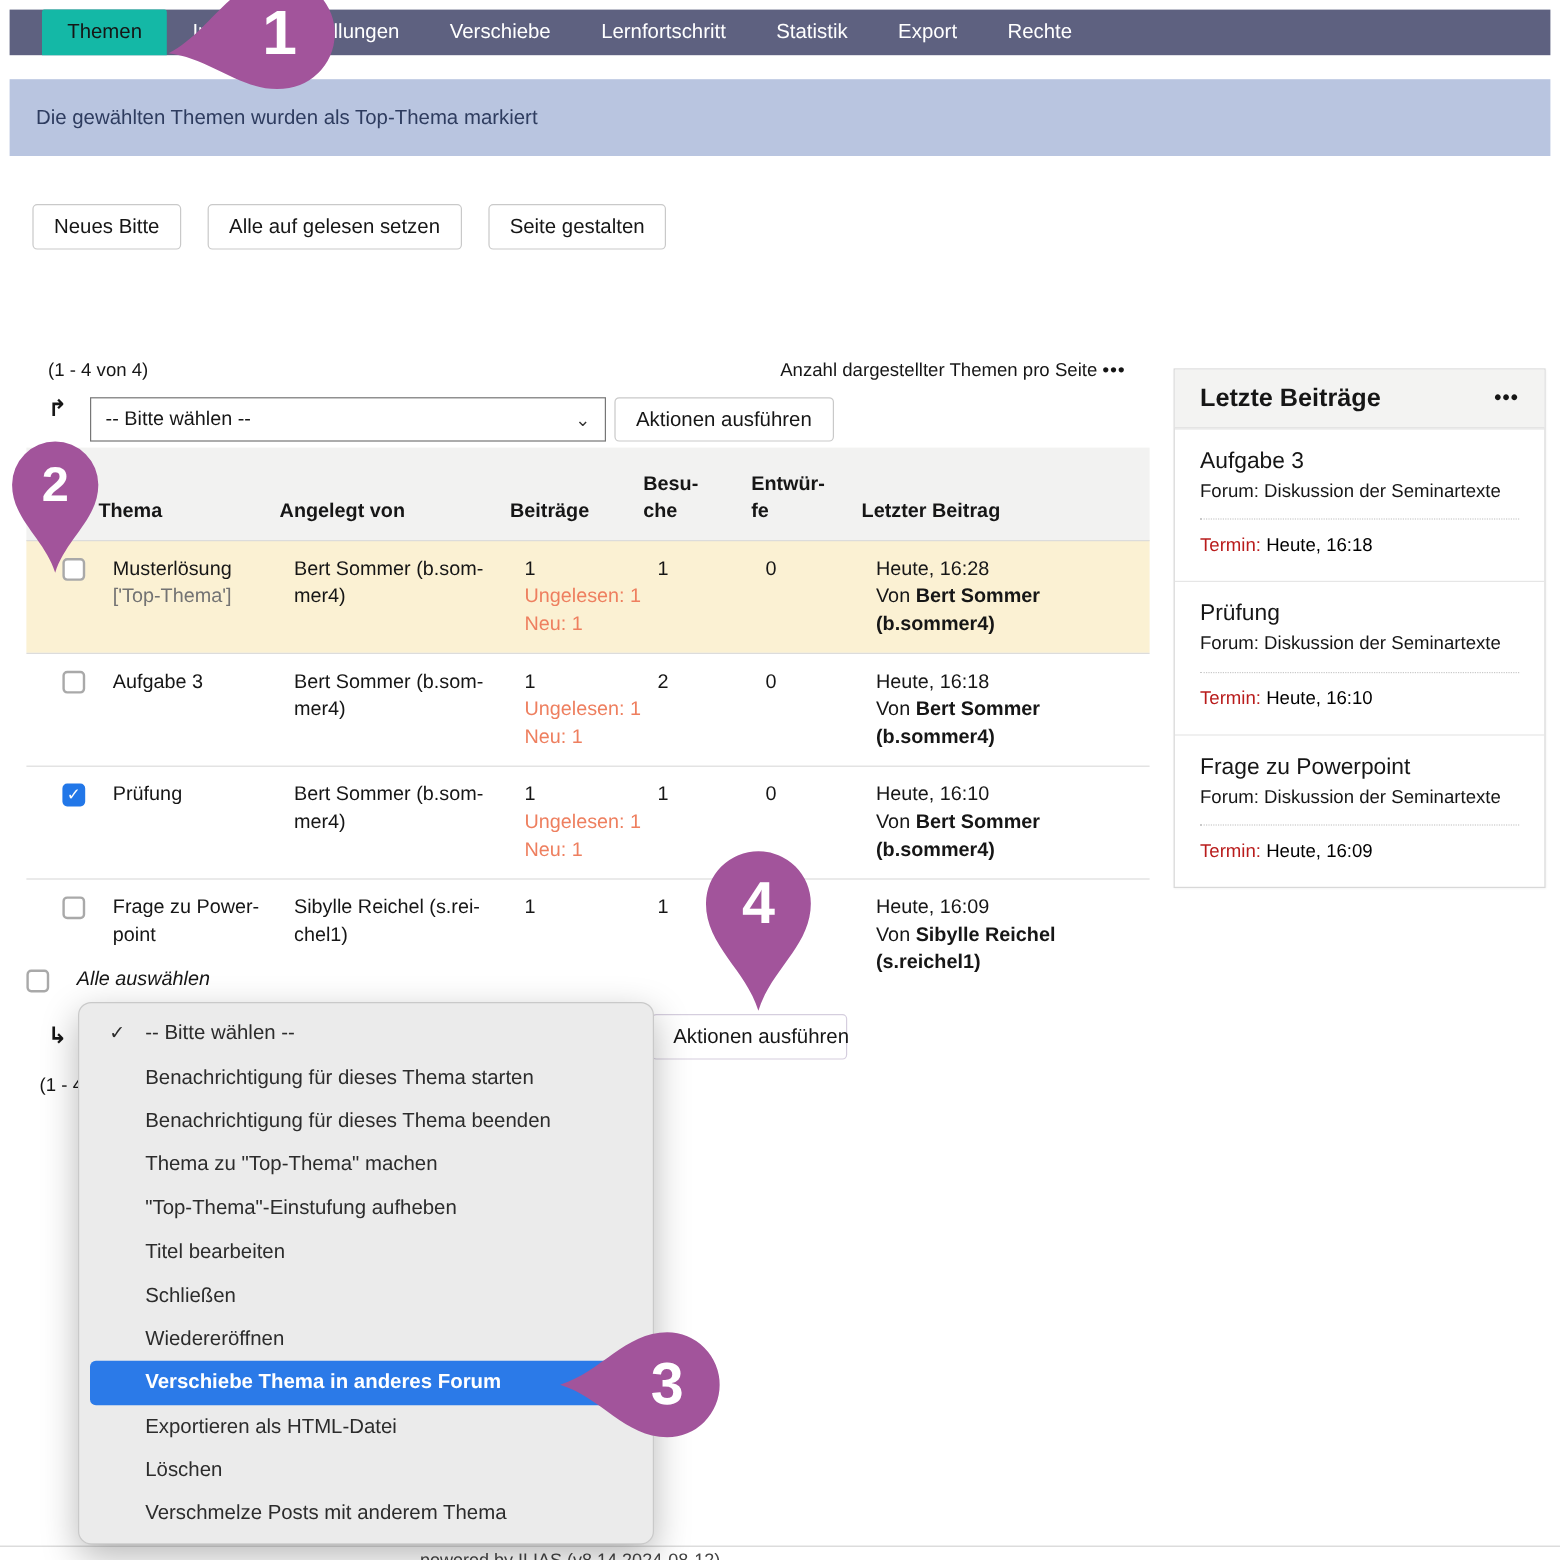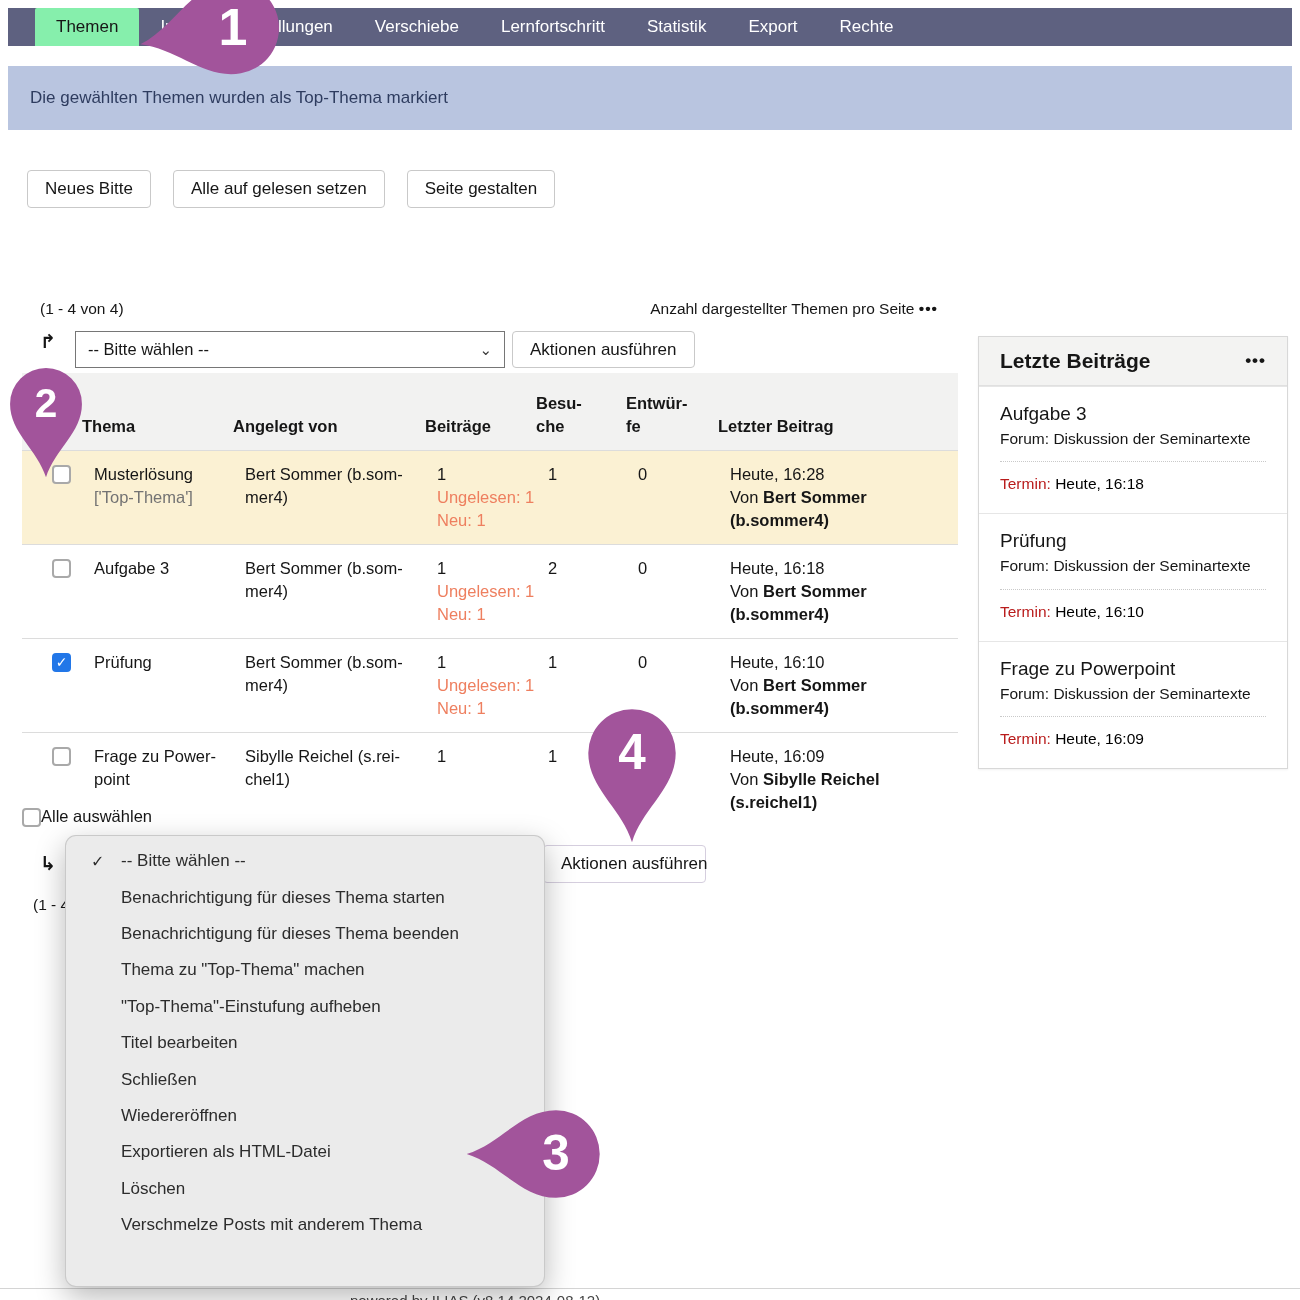--- a/index.html
+++ b/index.html
@@ -2,21 +2,21 @@
 <html><head>
 <meta charset="utf-8">
 <style>
   * { margin:0; padding:0; box-sizing:border-box; }
   body { font-family:"Liberation Sans","DejaVu Sans",sans-serif; background:#fff; }
   #page { position:relative; width:1300px; height:1300px; background:#fff; overflow:hidden; }
 
   
   .navbar { position:absolute; left:8px; right:8px; top:8px; height:38px; background:#5e6180; display:flex; align-items:stretch; padding-left:27px; }
   .tab { color:#fff; font-size:17px; padding:0 21px; display:flex; align-items:center; cursor:pointer; white-space:nowrap; }
-  .tab.active { background:#86efac; color:#161616; border-radius:2px 2px 0 0; }
+  .tab.active { background:#14b8a6; color:#161616; border-radius:2px 2px 0 0; }
 
   
   .banner { position:absolute; left:8px; right:8px; top:66px; height:64px; background:#b9c5e0; color:#2e3c5f; font-size:17px; display:flex; align-items:center; padding-left:22px; }
 
   
   .toolbar { position:absolute; left:27px; top:170px; display:flex; gap:22px; }
   .btn { background:#fff; border:1px solid #c9c9c9; border-radius:4px; padding:8px 17px; font-size:17px; color:#161616; cursor:pointer; font-family:inherit; white-space:nowrap; }
 
   
   .pagerow { position:absolute; left:40px; top:300px; width:898px; display:flex; justify-content:space-between; font-size:15.5px; color:#161616; }
@@ -39,36 +39,36 @@
   .c-drafts { width:92px; flex-shrink:0; padding-right:28px; }
   .c-last { flex:1; }
   .tr-data { padding:12px 12px; border-top:1px solid #dcdcdc; }
   .tr-data:first-of-type { border-top:none; }
   .hl { background:#fbf1d3; }
   .gray { color:#737373; }
   .orange { color:#ee7f5f; }
   .bname { font-weight:600; }
   .cb { width:19px; height:19px; border:2px solid #a9a9a9; border-radius:4px; background:#fff; display:flex; align-items:center; justify-content:center; cursor:pointer; margin-top:2px; }
   .cb.checked { background:#2277e8; border-color:#2277e8; color:#fff; font-size:14px; font-weight:700; }
-  .selall { position:absolute; left:22px; top:806px; display:flex; font-size:16.5px; color:#161616; align-items:center; }
+  .selall { position:absolute; left:22px; top:806px; display:flex; gap:23px; font-size:16.5px; color:#161616; align-items:center;font-style:italic; }
   .pag-bottom { position:absolute; left:33px; top:896px; font-size:15.5px; color:#161616; z-index:1; }
 
   
   .menu { position:absolute; left:65px; top:835px; width:480px; height:452px; background:#ebebeb; border:1px solid rgba(0,0,0,.14); border-radius:11px; box-shadow:0 10px 30px rgba(0,0,0,.28); z-index:20; padding:7px 0; }
   .mi { position:relative; height:36.4px; display:flex; align-items:center; padding-left:55px; font-size:17px; color:#2c2c2c; cursor:pointer; white-space:nowrap; }
   .mi .chk { position:absolute; left:25px; font-size:16px; font-weight:700; }
   .mi.selected { margin:0 9px; padding-left:46px; background:#2b7ae8; color:#fff; font-weight:700; border-radius:5px; }
 
   
   .sidebar { position:absolute; left:978px; top:295px; width:310px; }
   .panel { border:1px solid #d8d8d8; background:#fff; box-shadow:0 1px 2px rgba(0,0,0,.06); }
   .panel-head { background:#f3f3f2; border-bottom:1px solid #e0e0e0; padding:12px 21px; font-size:21px; font-weight:700; color:#161616; display:flex; justify-content:space-between; align-items:center; }
   .search-body { padding:21px; display:flex; align-items:flex-start; }
   .search-input { width:178px; height:37px; border:1px solid #8e8e8e; background:#fff; font-size:16px; padding:0 8px; font-family:inherit; }
-  .panel2 { margin-top:41px; }
+  .panel2 { margin-top:12px; }
   .ritem { padding:16px 21px 20px; border-top:1px solid #e6e6e6; }
   .ritem:first-of-type { border-top:none; }
   .rtitle { font-size:19px; color:#161616; margin-bottom:3px; cursor:pointer; }
   .rforum { font-size:15.5px; color:#161616; line-height:1.45; }
   .rsep { border-bottom:1px dotted #c9c9c9; margin:11px 0 13px; }
   .rterm { font-size:15.5px; }
   .rterm .lbl { color:#b91c1c; }
 
   
   .footline { position:absolute; left:0; right:0; top:1288px; border-top:1px solid #d4d4d4; }
@@ -227,20 +227,21 @@
         <span class="chk">✓</span>
         <span>-- Bitte wählen --</span>
       </div>
     <div class="mi">Benachrichtigung für dieses Thema starten</div>
     <div class="mi">Benachrichtigung für dieses Thema beenden</div>
     <div class="mi">Thema zu "Top-Thema" machen</div>
     <div class="mi">"Top-Thema"-Einstufung aufheben</div>
     <div class="mi">Titel bearbeiten</div>
     <div class="mi">Schließen</div>
     <div class="mi">Wiedereröffnen</div>
+    <div class="mi selected">Verschiebe Thema in anderes Forum</div>
     <div class="mi">Exportieren als HTML-Datei</div>
     <div class="mi">Löschen</div>
     <div class="mi">Verschmelze Posts mit anderem Thema</div>
   </div>
 
   <div class="sidebar">
 
     <div class="panel panel2">
       <div class="panel-head">
         <span>Letzte Beiträge</span>

